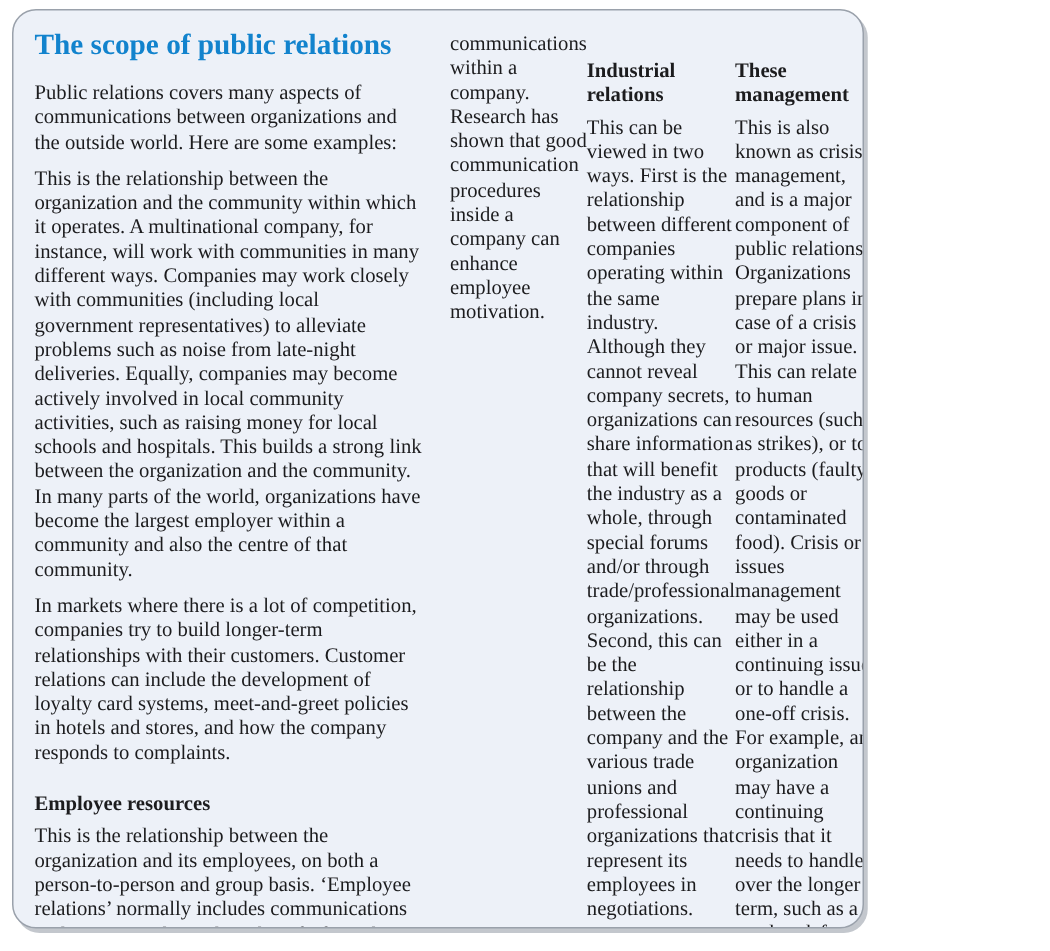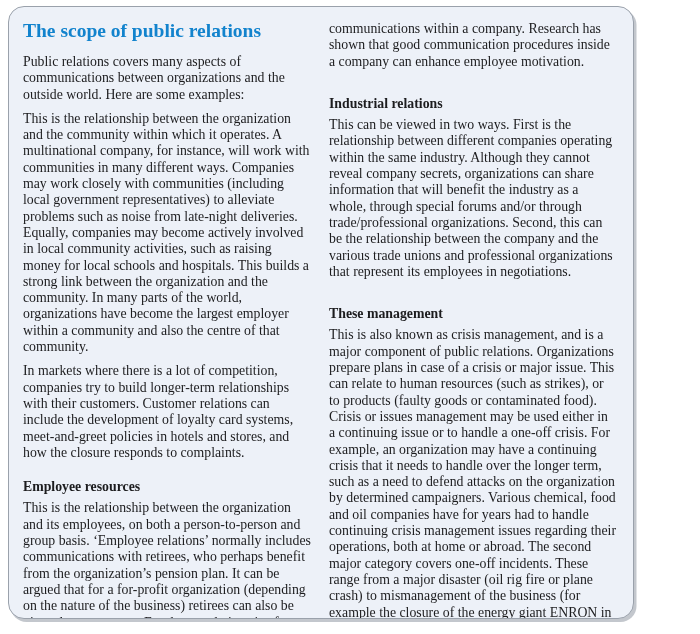--- a/index.html
+++ b/index.html
@@ -7,21 +7,21 @@
     padding: 0;
     width: 700px;
     height: 634px;
     background: #ffffff;
     font-family: "Liberation Serif", serif;
   }
   .panel {
     position: absolute;
     left: 8px;
     top: 6px;
-    width: 626px;
+    width: 568px;
     height: 613px;
     box-sizing: border-box;
     background: #edf1f8;
     border: 1.5px solid #9aa1ab;
     border-radius: 16px;
     box-shadow: 2.5px 3px 0 0 #c3c7cd;
     padding: 10px 16px 12px 14px;
     overflow: hidden;
   }
   .columns {
@@ -31,21 +31,20 @@
   }
   .col {
     flex: 1 1 0;
     min-width: 0;
     color: #1c1c1e;
     font-size: 13.8px;
     line-height: 16.3px;
   }
   .right-col {
     display: flex;
-    flex-direction: column;
     padding-top: 4px;
   }
   .panel-title {
     color: #1283cd;
     font-size: 19.5px;
     line-height: 24px;
     font-weight: bold;
     margin: 2px 0 11px 0;
   }
   .section-heading {
@@ -73,21 +72,21 @@
     <div class="col left-col">
       <h1 class="panel-title">The scope of public relations</h1>
 
       <p class="para">Public relations covers many aspects of communications between organizations and the outside world. Here are some examples:</p>
 
       <div>
         <p class="para">This is the relationship between the organization and the community within which it operates. A multinational company, for instance, will work with communities in many different ways. Companies may work closely with communities (including local government representatives) to alleviate problems such as noise from late-night deliveries. Equally, companies may become actively involved in local community activities, such as raising money for local schools and hospitals. This builds a strong link between the organization and the community. In many parts of the world, organizations have become the largest employer within a community and also the centre of that community.</p>
       </div>
 
       <div>
-        <p class="para">In markets where there is a lot of competition, companies try to build longer-term relationships with their customers. Customer relations can include the development of loyalty card systems, meet-and-greet policies in hotels and stores, and how the closure responds to complaints.</p>
+        <p class="para">In markets where there is a lot of competition, companies try to build longer-term relationships with their customers. Customer relations can include the development of loyalty card systems, meet-and-greet policies in hotels and stores, and how the company responds to complaints.</p>
       </div>
 
       <div>
         <div class="section-heading">Employee resources</div>
         <p class="para">This is the relationship between the organization and its employees, on both a person-to-person and group basis. ‘Employee relations’ normally includes communications with retirees, who perhaps benefit from the organization’s pension plan. It can be argued that for a for-profit organization (depending on the nature of the business) retirees can also be viewed as customers. Employee relations is often considered as the core component of</p>
       </div>
     </div>
 
     <div class="col right-col">
       <p class="para">communications within a company. Research has shown that good communication procedures inside a company can enhance employee motivation.</p>

